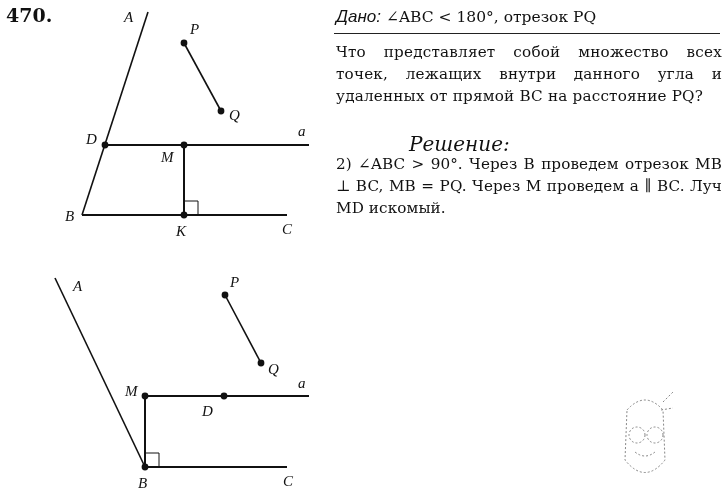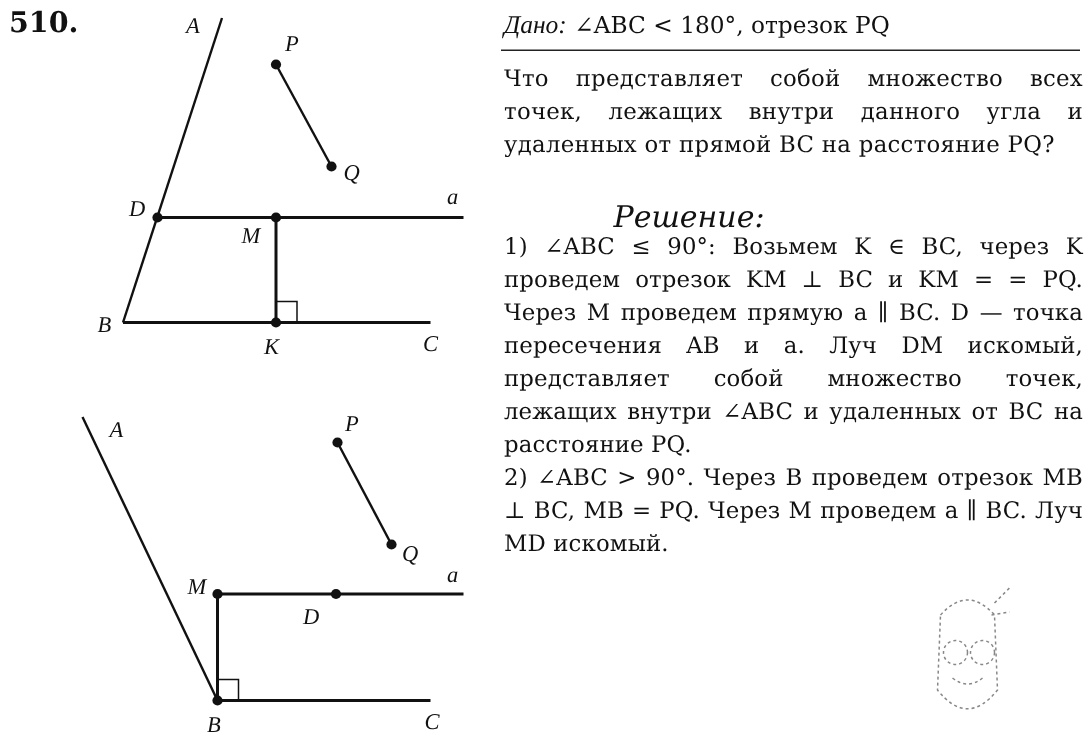--- a/index.html
+++ b/index.html
@@ -3,32 +3,32 @@
 <meta charset="utf-8">
 <style>
   html, body { margin:0; padding:0; background:#ffffff; }
   body { width:727px; height:492px; position:relative; overflow:hidden;
          font-family:"DejaVu Serif", "Liberation Serif", serif; color:#111; }
   .num { position:absolute; left:6px; top:4px; font-weight:bold; font-size:19px; }
   svg.diag { position:absolute; left:0; }
   .lbl { font-family:"Liberation Serif", "DejaVu Serif", serif; font-style:italic; font-size:15px; fill:#111; }
   .text { position:absolute; left:336px; width:386px; font-size:15.2px; line-height:22px; }
   .given { top:6px; font-size:15.5px; }
-  .given i, .text i { font-style:italic; font-family:Liberation Serif, serif; font-size:17px; }
+  .given i, .text i { font-style:italic; font-family:Liberation Sans, sans-serif; font-size:17px; }
   .rule { position:absolute; left:334px; top:33px; width:386px; border-top:1.3px solid #222; }
   .question { top:41px; letter-spacing:0.2px; }
   .sol-title { position:absolute; left:409px; top:132px; font-style:italic; font-size:20px; }
   .solution { top:153px; letter-spacing:0.1px; }
   .para { margin:0; }
   .wm { position:absolute; left:615px; top:390px; }
 </style>
 </head>
 <body>
 
-<div class="num">510.</div>
+<div class="num">470.</div>
 
 <svg class="diag" style="top:0" width="330" height="250" viewBox="0 0 330 250">
   <g stroke="#111" fill="none">
     <line x1="148" y1="12" x2="82" y2="215" stroke-width="1.6"></line>
     <line x1="184" y1="43" x2="221" y2="111" stroke-width="1.6"></line>
     <line x1="105" y1="145" x2="309" y2="145" stroke-width="2"></line>
     <line x1="82" y1="215" x2="287" y2="215" stroke-width="2"></line>
     <line x1="184" y1="145" x2="184" y2="215" stroke-width="2"></line>
     <polyline points="184,201 198,201 198,215" stroke-width="1"></polyline>
   </g>
@@ -79,21 +79,20 @@
 <div class="text given">
   <i>Дано:</i>
   <span>∠ABC &lt; 180°, отрезок PQ</span>
 </div>
 <div class="rule"></div>
 
 <div class="text question" style="text-align:justify">Что представляет собой множество всех точек, лежащих внутри данного угла и удаленных от прямой BC на расстояние PQ?</div>
 
 <div class="sol-title">Решение:</div>
 <div class="text solution" style="text-align:justify">
-  <p class="para">1) ∠ABC ≤ 90°: Возьмем K ∈ BC, через K проведем отрезок KM ⊥ BC и KM = = PQ. Через M проведем прямую a ∥ BC. D — точка пересечения AB и a. Луч DM искомый, представляет собой множество точек, лежащих внутри ∠ABC и удаленных от BC на расстояние PQ.</p>
   <p class="para">2) ∠ABC &gt; 90°. Через B проведем отрезок MB ⊥ BC, MB = PQ. Через M проведем a ∥ BC. Луч MD искомый.</p>
 </div>
 
 <svg class="wm" width="60" height="95" viewBox="0 0 60 95">
   <g stroke="#888" stroke-width="1" fill="none" stroke-dasharray="2,2">
     <path d="M12 20 Q30 0 48 20 L50 70 Q30 95 10 70 Z"></path>
     <circle cx="22" cy="45" r="8"></circle>
       <circle cx="40" cy="45" r="8"></circle>
     <path d="M20 62 Q30 70 40 62"></path>
     <path d="M48 12 L58 2 M46 20 L58 18"></path>

